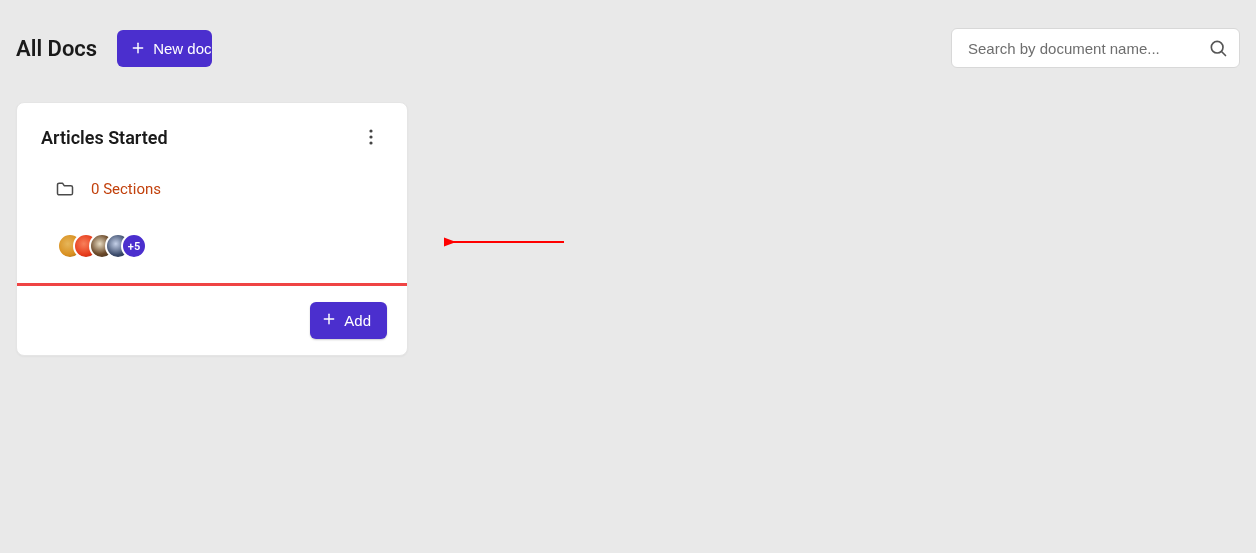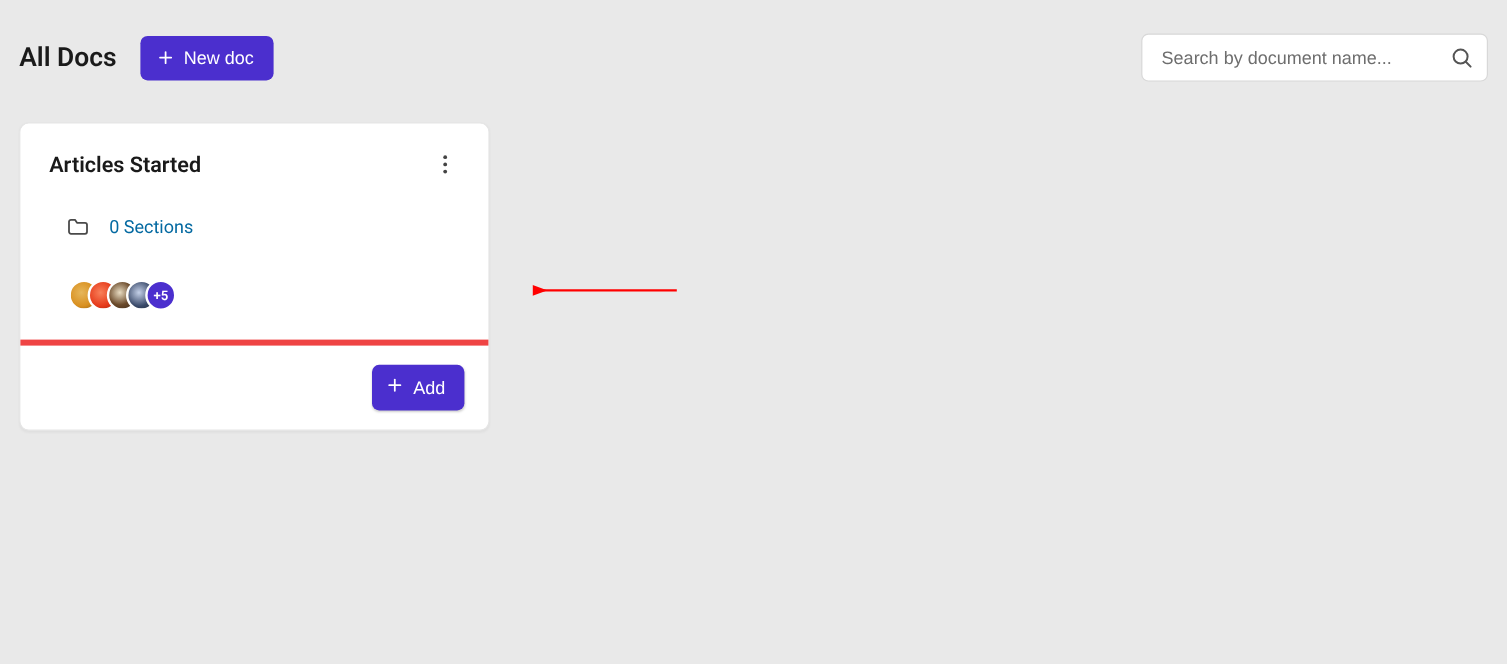--- a/index.html
+++ b/index.html
@@ -38,21 +38,21 @@
       font-weight: 600;
       color: #1a1a1a;
       text-align: center;
     }
 
     .btn-primary {
       background: #4b2fce;
       color: #fff;
       border: none;
       border-radius: 6px;
-      padding: 10px 16px 10px 14px;
+      padding: 10px 0 10px 14px;
       font-size: 15px;
       font-weight: 500;
       display: inline-flex;
       align-items: center;
       gap: 8px;
       cursor: pointer;
     }
 
     .btn-primary .plus {
       font-size: 16px;
@@ -141,21 +141,21 @@
       display: flex;
       flex-direction: column;
       gap: 12px;
       margin-bottom: 34px;
     }
 
     .stat-row {
       display: flex;
       align-items: center;
       gap: 16px;
-      color: #0369a1;
+      color: #c2410c;
       font-size: 15px;
     }
 
     .stat-row .ic {
       color: #4a4a4a;
       display: inline-flex;
     }
 
     .avatars {
       padding-left: 16px;
@@ -187,21 +187,21 @@
       font-weight: 600;
     }
 
     
     .av1 { background: radial-gradient(circle at 40% 40%, #e6b65a 0%, #d99020 60%, #8a5a10 100%); }
     .av2 { background: radial-gradient(circle at 40% 40%, #f8805a 0%, #e63a1a 60%, #a01f0a 100%); }
     .av3 { background: radial-gradient(circle at 40% 40%, #e8dcc2 0%, #6b4a2a 55%, #3a2818 100%); }
     .av4 { background: radial-gradient(circle at 40% 40%, #c4d0e8 0%, #3a4a6a 60%, #20283a 100%); }
 
     .card-footer {
-      border-top: 5px solid #ef4444;
+      border-top: 3px solid #ef4444;
       padding: 16px 20px 16px 16px;
       display: flex;
       justify-content: flex-end;
     }
 
     .btn-add {
       background: #4b2fce;
       color: #fff;
       border: none;
       border-radius: 6px;

